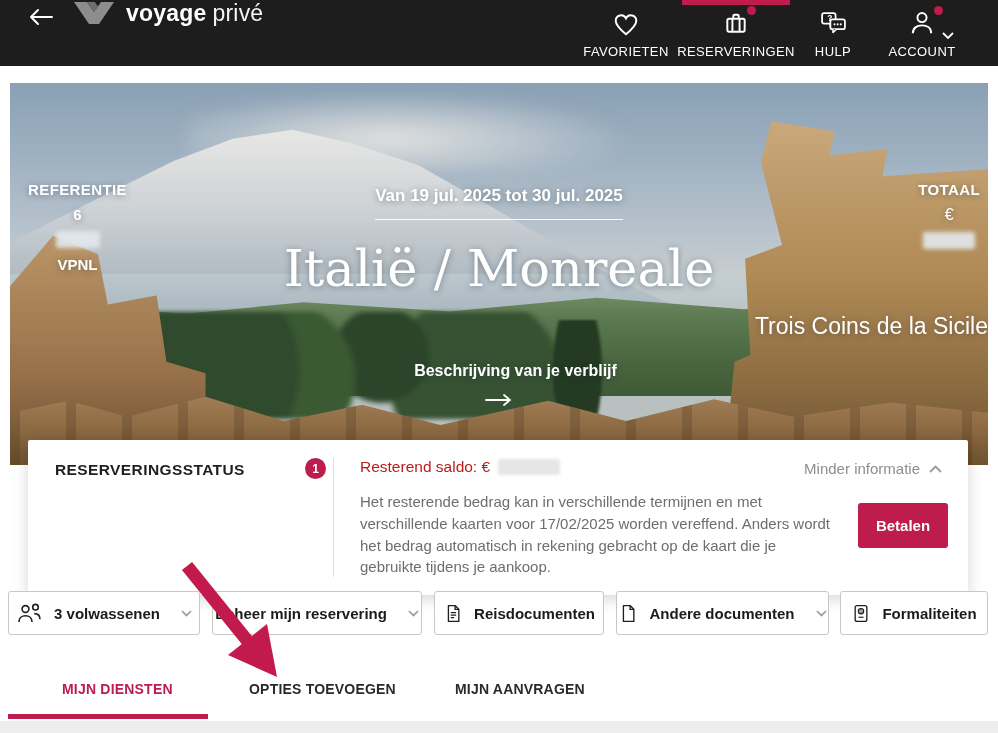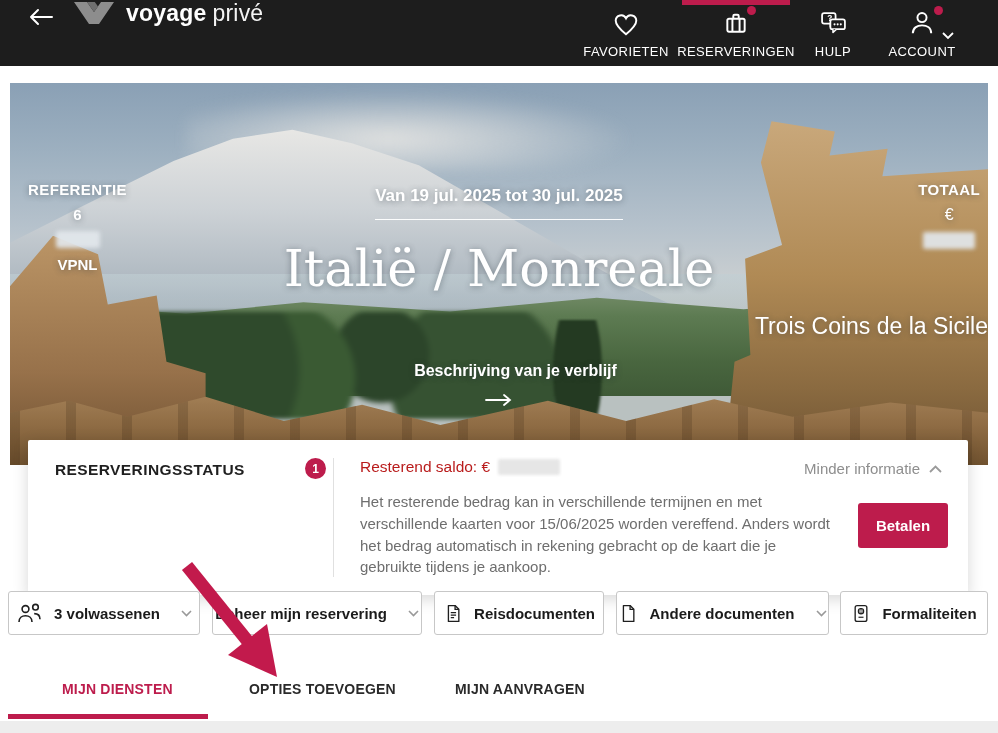--- a/index.html
+++ b/index.html
@@ -211,21 +211,21 @@
   </div>
 
   <div class="card">
     <div class="card-title">RESERVERINGSSTATUS</div>
     <div class="badge">1</div>
     <div class="vdiv"></div>
     <div class="balance">
       <span>Resterend saldo: €</span>
       <span class="redact card-r"></span>
     </div>
-    <div class="card-body">Het resterende bedrag kan in verschillende termijnen en met verschillende kaarten voor 15/06/2025 worden vereffend. Anders wordt het bedrag automatisch in rekening gebracht op de kaart die je gebruikte tijdens je aankoop.</div>
+    <div class="card-body">Het resterende bedrag kan in verschillende termijnen en met verschillende kaarten voor 17/02/2025 worden vereffend. Anders wordt het bedrag automatisch in rekening gebracht op de kaart die je gebruikte tijdens je aankoop.</div>
     <div class="collapse">
       <span class="t">Minder informatie</span>
       <span>
         <svg width="13" height="8" viewBox="0 0 13 8">
             <polyline points="1,7 6.5,1.5 12,7" fill="none" stroke="#9a9a9a" stroke-width="1.8"></polyline>
           </svg>
       </span>
     </div>
     <button class="pay-btn">Betalen</button>
   </div>

